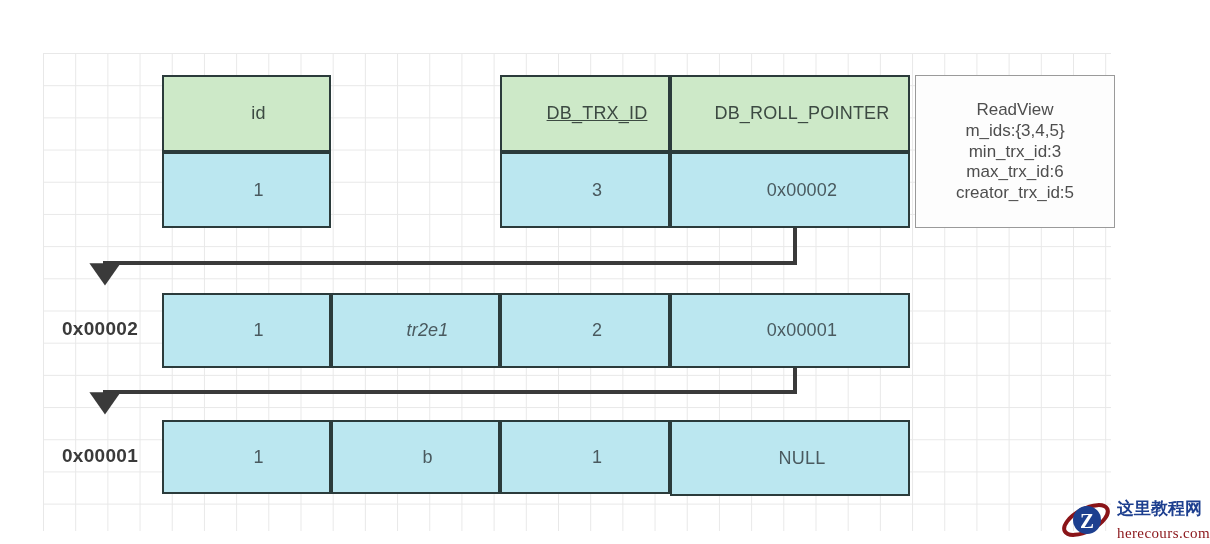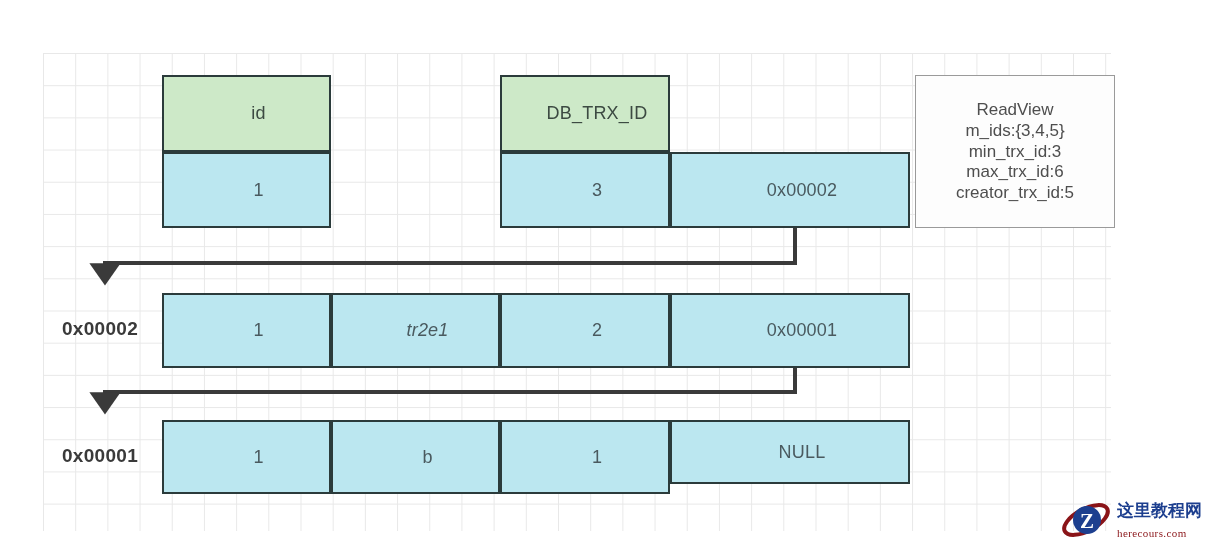--- a/index.html
+++ b/index.html
@@ -119,36 +119,37 @@
     line-height: 1;
   }
   #watermark .wm-cn {
     font-size: 17px;
     font-weight: bold;
     color: #1d3f8f;
     letter-spacing: 0px;
     font-family: "DejaVu Sans", sans-serif;
   }
   #watermark .wm-en {
-    font-size: 11px;
+    font-size: 15px;
     color: #8a1418;
     letter-spacing: .4px;
     font-family: "Liberation Serif", serif;
     margin-top: 9px;
   }
 </style>
 </head>
 <body>
 
 <div id="canvas">
 
   <div id="grid"></div>
 
   <div class="cell header" style="left:162px; top:75px; width:169px; height:77px;">id</div>
-  <div class="cell header" style="left:500px; top:75px; width:170px; height:77px;">DB_TRX_ID</div>
+  <div class="cell header" style="left:500px; top:75px; width:170px; height:77px;text-decoration:underline;">DB_TRX_ID</div>
+  <div class="cell header" style="left:670px; top:75px; width:240px; height:77px;">DB_ROLL_POINTER</div>
 
   <div class="cell data" style="left:162px; top:152px; width:169px; height:76px;">1</div>
   <div class="cell data" style="left:500px; top:152px; width:170px; height:76px;">3</div>
   <div class="cell data" style="left:670px; top:152px; width:240px; height:76px;">0x00002</div>
 
   <div id="readview">
     <div class="rv-line">ReadView</div>
     <div class="rv-line">m_ids:{3,4,5}</div>
     <div class="rv-line">min_trx_id:3</div>
     <div class="rv-line">max_trx_id:6</div>
@@ -158,21 +159,21 @@
   <div class="ptr-label" style="left:62px; top:318px;">0x00002</div>
   <div class="cell data" style="left:162px; top:293px; width:169px; height:75px;">1</div>
   <div class="cell data" style="left:331px; top:293px; width:169px; height:75px;font-style:italic;">tr2e1</div>
   <div class="cell data" style="left:500px; top:293px; width:170px; height:75px;">2</div>
   <div class="cell data" style="left:670px; top:293px; width:240px; height:75px;">0x00001</div>
 
   <div class="ptr-label" style="left:62px; top:445px;">0x00001</div>
   <div class="cell data" style="left:162px; top:420px; width:169px; height:74px;">1</div>
   <div class="cell data" style="left:331px; top:420px; width:169px; height:74px;">b</div>
   <div class="cell data" style="left:500px; top:420px; width:170px; height:74px;">1</div>
-  <div class="cell data" style="left:670px; top:420px; width:240px; height:64px;">NULL</div>
+  <div class="cell data" style="left:670px; top:420px; width:240px; height:76px;">NULL</div>
 
   <svg id="connectors" viewBox="0 0 1210 544" xmlns="http://www.w3.org/2000/svg">
     <defs>
       <marker id="arrowhead" markerWidth="9" markerHeight="9" refX="2.2" refY="4.5" orient="auto" markerUnits="strokeWidth">
         <path d="M0,0.6 L0,8.4 L5.6,4.5 z" fill="#3a3a3a"></path>
       </marker>
     </defs>
 
     <path d="M795,228 L795,263 L105,263 L105,272" fill="none" stroke="#3a3a3a" stroke-width="4" stroke-linejoin="miter" marker-end="url(#arrowhead)"></path>
 

